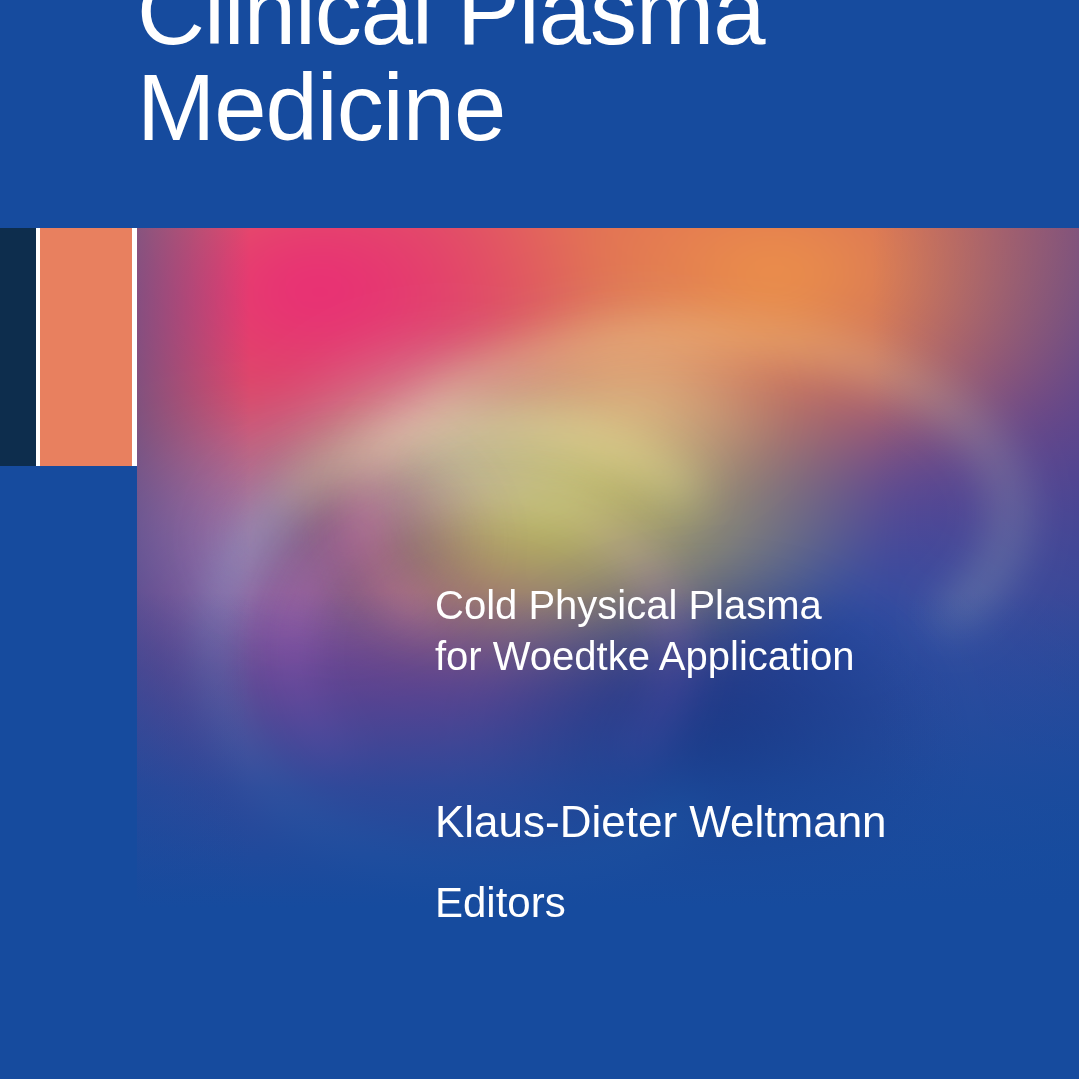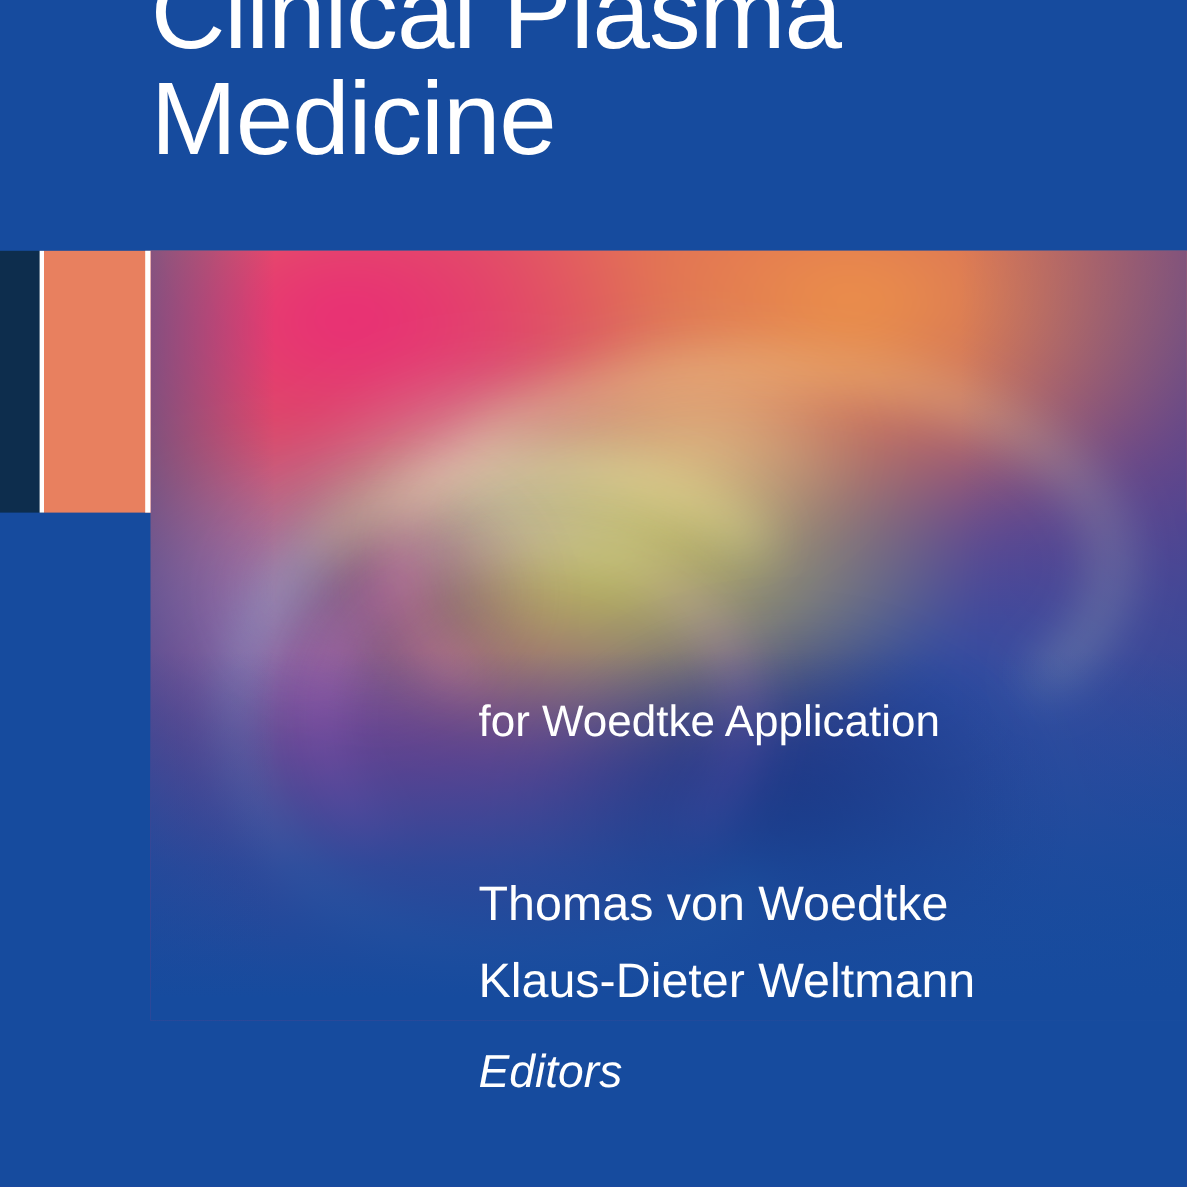--- a/index.html
+++ b/index.html
@@ -164,21 +164,20 @@
     top: 787px;
     width: 620px;
     color: #ffffff;
     font-size: 44px;
     line-height: 1.6;
     z-index: 6;
   }
   .editors .name { display: block; }
   .editors .role {
     display: block;
-    font-style: italic;
     margin-top: 12px;
     font-size: 42px;
   }
 </style>
 </head>
 <body>
 
 <div id="cover">
 
   <div class="bg-blue"></div>
@@ -199,23 +198,22 @@
     <div class="art-fade-r"></div>
     <div class="art-fade-l"></div>
   </div>
 
   <div class="title">
     <span>Clinical Plasma</span>
     <span class="line2">Medicine</span>
   </div>
 
   <div class="subtitle">
-    <br>
+    <span>Cold Physical Plasma</span><br>
     <span>for Woedtke Application</span>
   </div>
 
   <div class="editors">
-    <span class="name">Thomas von Woedtke</span>
     <span class="name">Klaus-Dieter Weltmann</span>
     <span class="role">Editors</span>
   </div>
 
 </div>
 
 </body></html>

